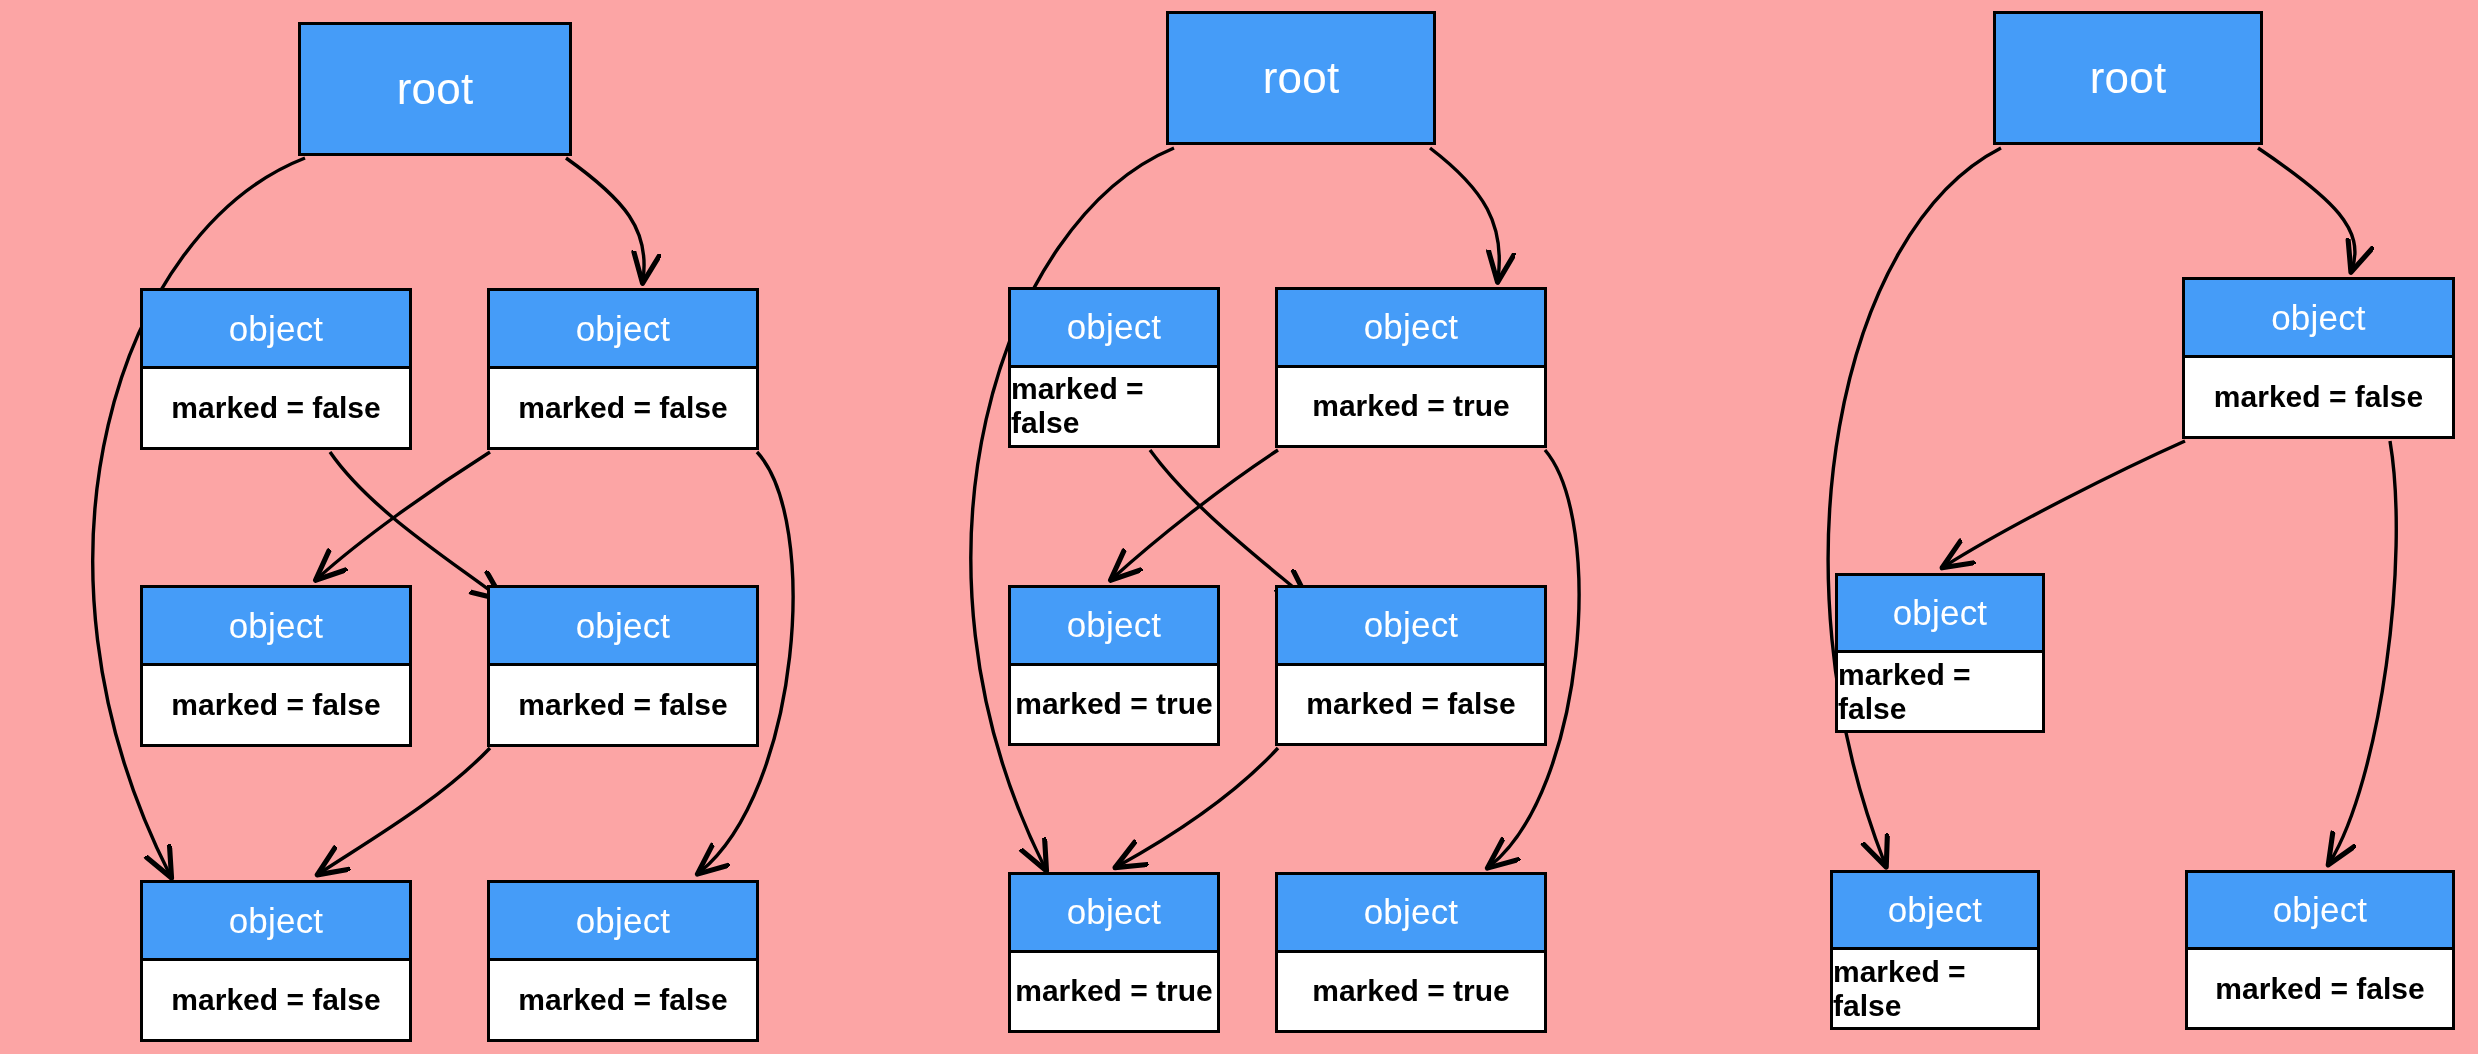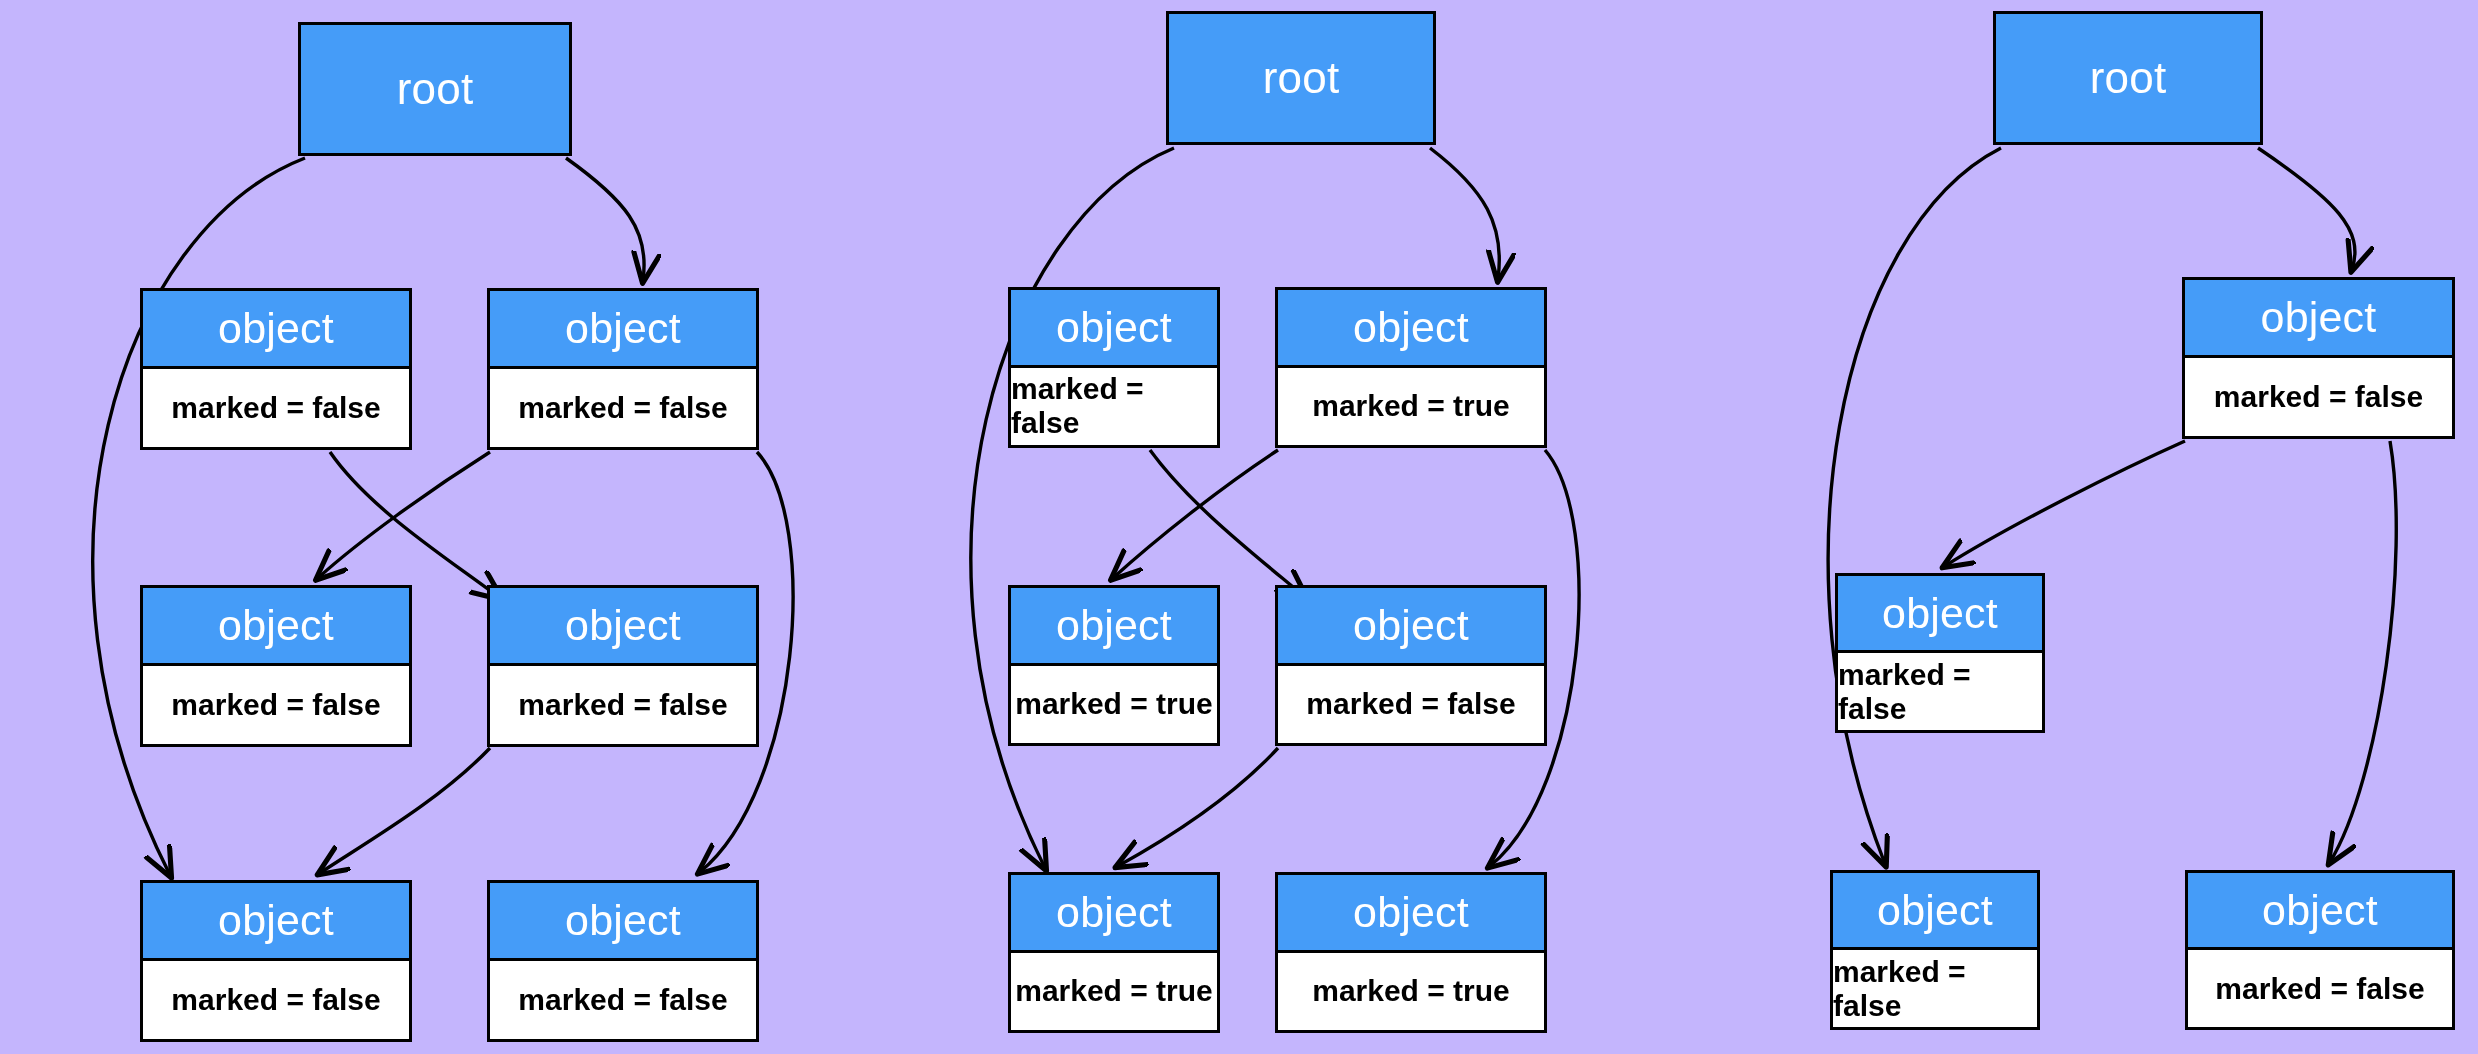--- a/index.html
+++ b/index.html
@@ -10,21 +10,21 @@
   body {
     width: 2478px;
     height: 1054px;
     font-family: "Liberation Sans", sans-serif;
     overflow: hidden;
   }
   #stage {
     position: relative;
     width: 2478px;
     height: 1054px;
-    background: #c4b5fd;
+    background: #fca5a5;
   }
   #edges {
     position: absolute;
     left: 0;
     top: 0;
     width: 2478px;
     height: 1054px;
     pointer-events: none;
   }
   .node {
@@ -33,21 +33,21 @@
     border: 3px solid #000000;
     background: #ffffff;
   }
   .node-header {
     box-sizing: border-box;
     background: #459cf8;
     color: #ffffff;
     display: flex;
     align-items: center;
     justify-content: center;
-    font-size: 43px;
+    font-size: 35px;
     font-weight: 400;
     letter-spacing: 0.2px;
   }
   .node.two-part .node-header {
     border-bottom: 3px solid #000000;
   }
   .node-body {
     box-sizing: border-box;
     background: #ffffff;
     color: #000000;

